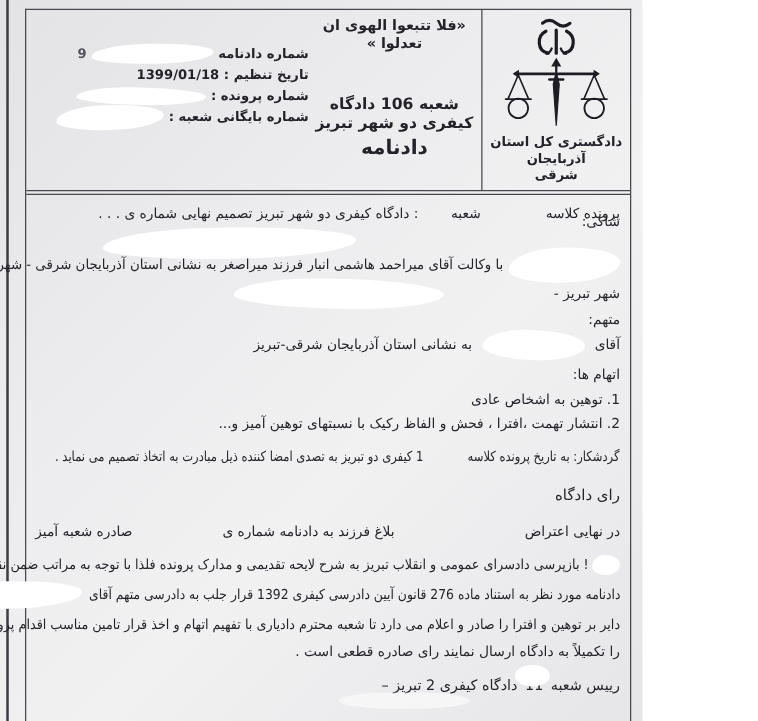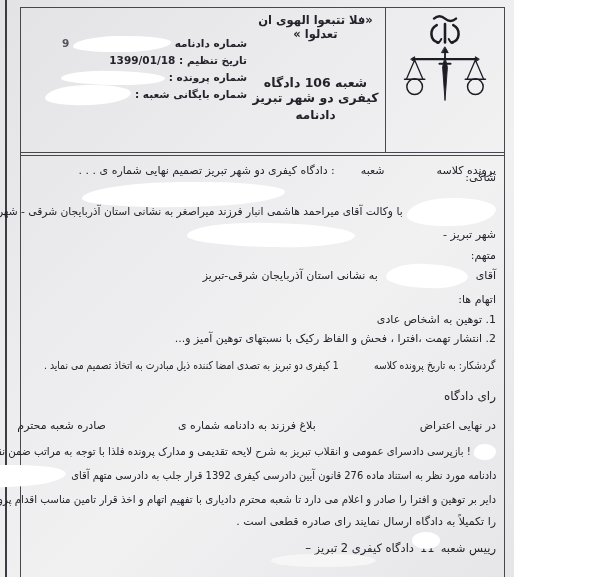--- a/index.html
+++ b/index.html
@@ -16,21 +16,21 @@
   }
   .header{position:relative;height:144px;border-bottom:4px double #474750;}
   
   .emblem-col{position:absolute;right:0;top:0;bottom:0;width:118px;border-left:1.5px solid #474750;text-align:center;}
   .emblem-col svg{display:block;margin:4px auto 0;}
   .org-caption{font-size:10.5px;font-weight:bold;line-height:13px;direction:rtl;}
   
   .head-mid{position:absolute;right:122px;left:228px;top:0;bottom:0;text-align:center;direction:rtl;}
   .quran{margin-top:5px;font-size:11.5px;font-weight:bold;}
   .branch{margin-top:34px;font-size:12.5px;font-weight:bold;}
-  .doctitle{margin-top:3px;font-size:12px;font-weight:bold;letter-spacing:2px;}
+  .doctitle{margin-top:3px;font-size:16px;font-weight:bold;letter-spacing:2px;}
   
   .fields{position:absolute;left:8px;top:27px;width:218px;direction:rtl;text-align:right;font-size:10.5px;font-weight:bold;}
   .frow{height:17px;line-height:16px;white-space:nowrap;}
   .faint{opacity:.75;font-weight:bold;}
   
   .bodywrap{position:absolute;top:148px;left:0;right:0;bottom:0;font-size:11px;}
   .bl{position:absolute;right:8px;white-space:nowrap;direction:rtl;text-align:right;line-height:14px;}
   .sx97{transform:scaleX(.97);transform-origin:right center;}
   .sx93{transform:scaleX(.93);transform-origin:right center;}
   .sx90{transform:scaleX(.90);transform-origin:right center;}
@@ -102,20 +102,24 @@
 
             <path d="M17 52 L8 73 M17 52 L26 73" stroke-width="1.4"></path>
             <path d="M6 73 H28" stroke-width="1.6"></path>
             <circle cx="17" cy="81" r="8.5" stroke-width="1.6"></circle>
 
             <path d="M83 52 L74 73 M83 52 L92 73" stroke-width="1.4"></path>
             <path d="M72 73 H94" stroke-width="1.6"></path>
             <circle cx="83" cy="81" r="8.5" stroke-width="1.6"></circle>
           </g>
         </svg>
+        <div class="org-caption">
+          <div>دادگستری کل استان آذربایجان</div>
+          <div>شرقی</div>
+        </div>
       </div>
     </div>
 
     <div class="bodywrap">
 
       <div class="bl" style="top:8px;">
         <span>پرونده کلاسه</span><span class="gap" style="width:52px;"></span><span>شعبه</span><span class="gap" style="width:26px;"></span><span>: دادگاه کیفری دو شهر تبریز تصمیم نهایی شماره ی . . .</span>
       </div>
       <div class="ablob" style="left:61px;top:26px;width:203px;height:25px;transform:rotate(-1deg);"></div>
 
@@ -153,21 +157,21 @@
 
       <div class="bl sx84" style="top:203px;">
         <span>گردشکار: به تاریخ  پرونده کلاسه</span><span class="gap" style="width:42px;"></span><span>1 کیفری دو تبریز به تصدی امضا کننده ذیل مبادرت به اتخاذ تصمیم می نماید .</span>
       </div>
 
       <div class="bl" style="top:233px;font-size:12px;">
         <span>رای دادگاه</span>
       </div>
 
       <div class="bl" style="top:263px;">
-        <span>در نهایی اعتراض</span><span class="gap" style="width:104px;"></span><span>بلاغ فرزند به دادنامه شماره ی</span><span class="gap" style="width:72px;"></span><span>صادره شعبه محترم</span>
+        <span>در نهایی اعتراض</span><span class="gap" style="width:104px;"></span><span>بلاغ فرزند به دادنامه شماره ی</span><span class="gap" style="width:72px;"></span><span>صادره شعبه آمیز</span>
       </div>
 
       <div class="bl sx93" style="top:289px;">
         <span class="blob" style="width:24px;height:16px;"></span><span class="gap" style="width:3px;"></span><span>! بازپرسی دادسرای عمومی و انقلاب تبریز به شرح لایحه تقدیمی و مدارک پرونده فلذا با توجه به مراتب ضمن نقض</span>
       </div>
 
       <div class="bl sx90" style="top:313px;">
         <span>دادنامه مورد نظر به استناد ماده 276 قانون آیین دادرسی کیفری 1392 قرار جلب به دادرسی متهم آقای</span><span class="gap" style="width:6px;"></span><span class="blob" style="width:130px;height:22px;transform:rotate(-1.5deg);"></span>
       </div>
 

